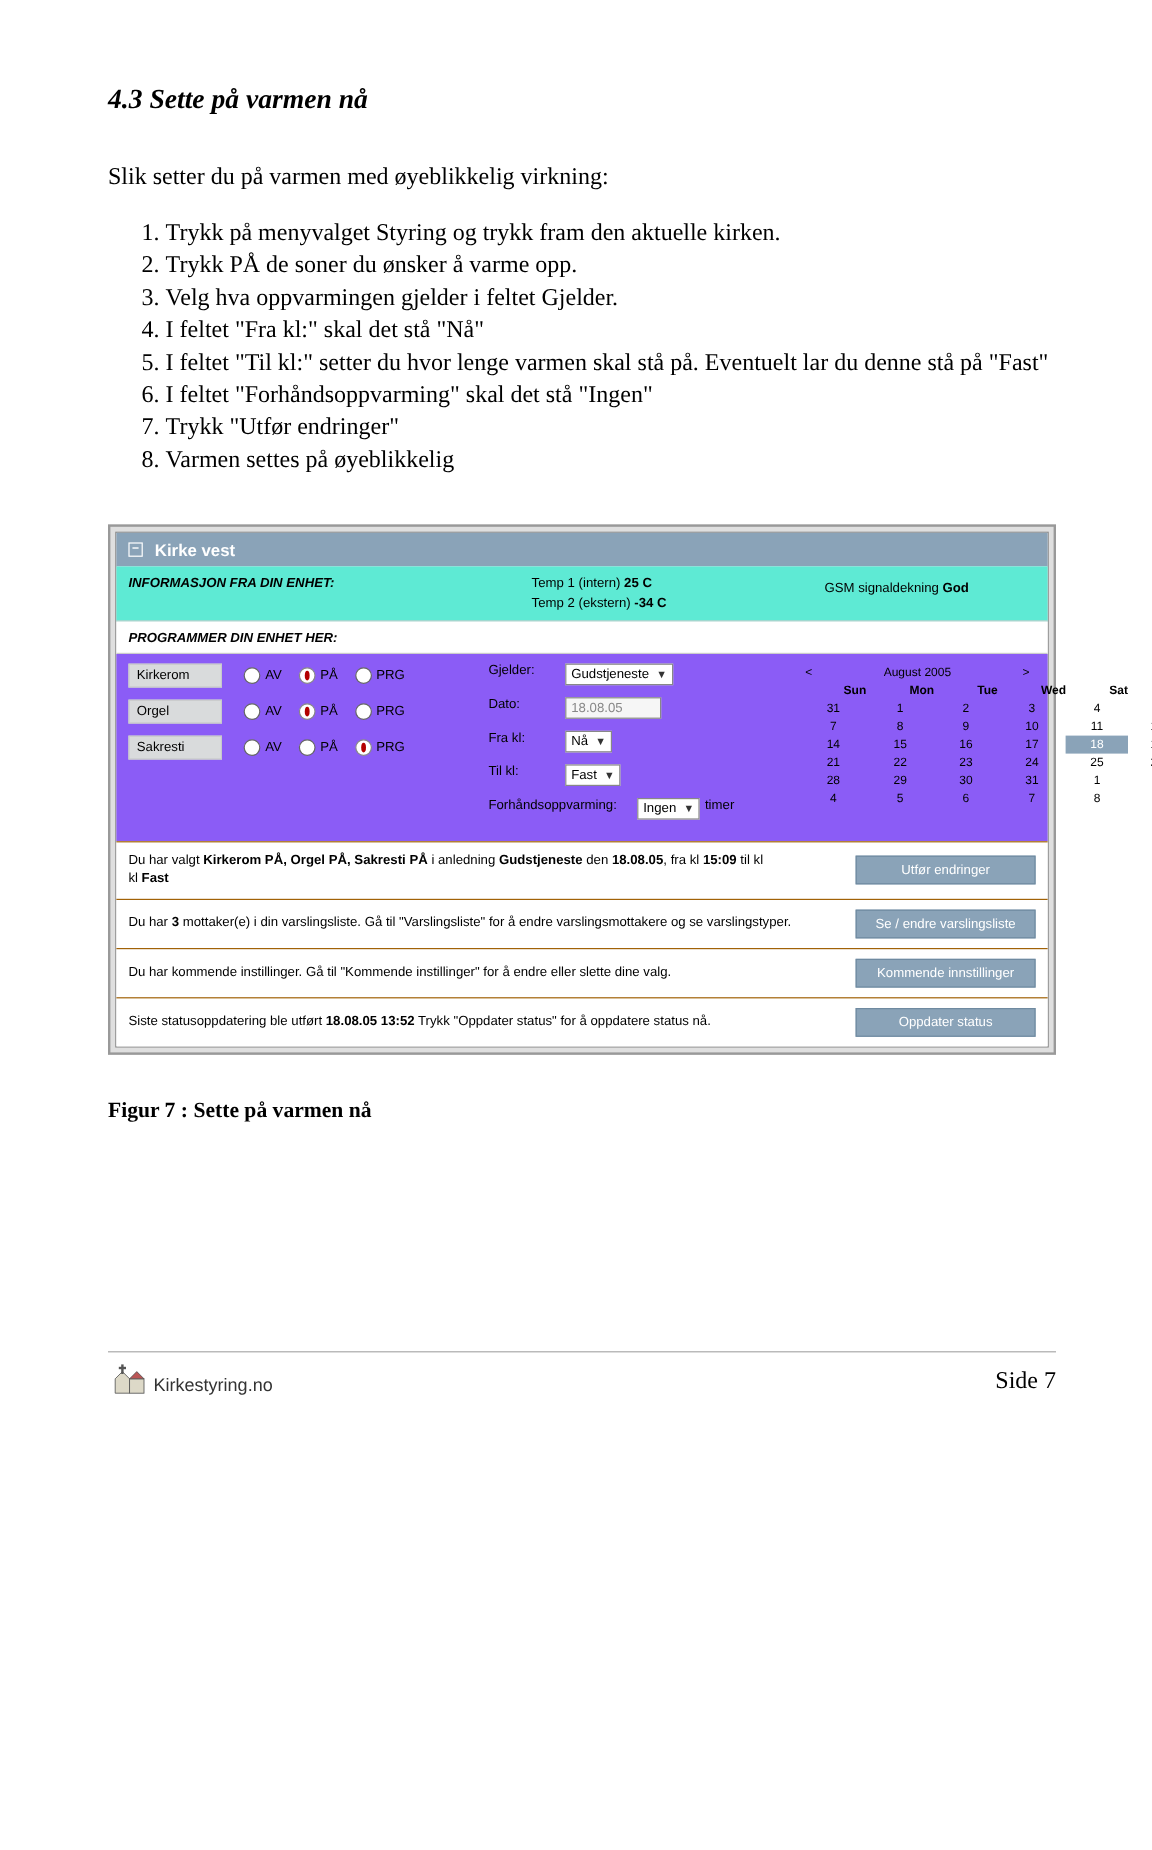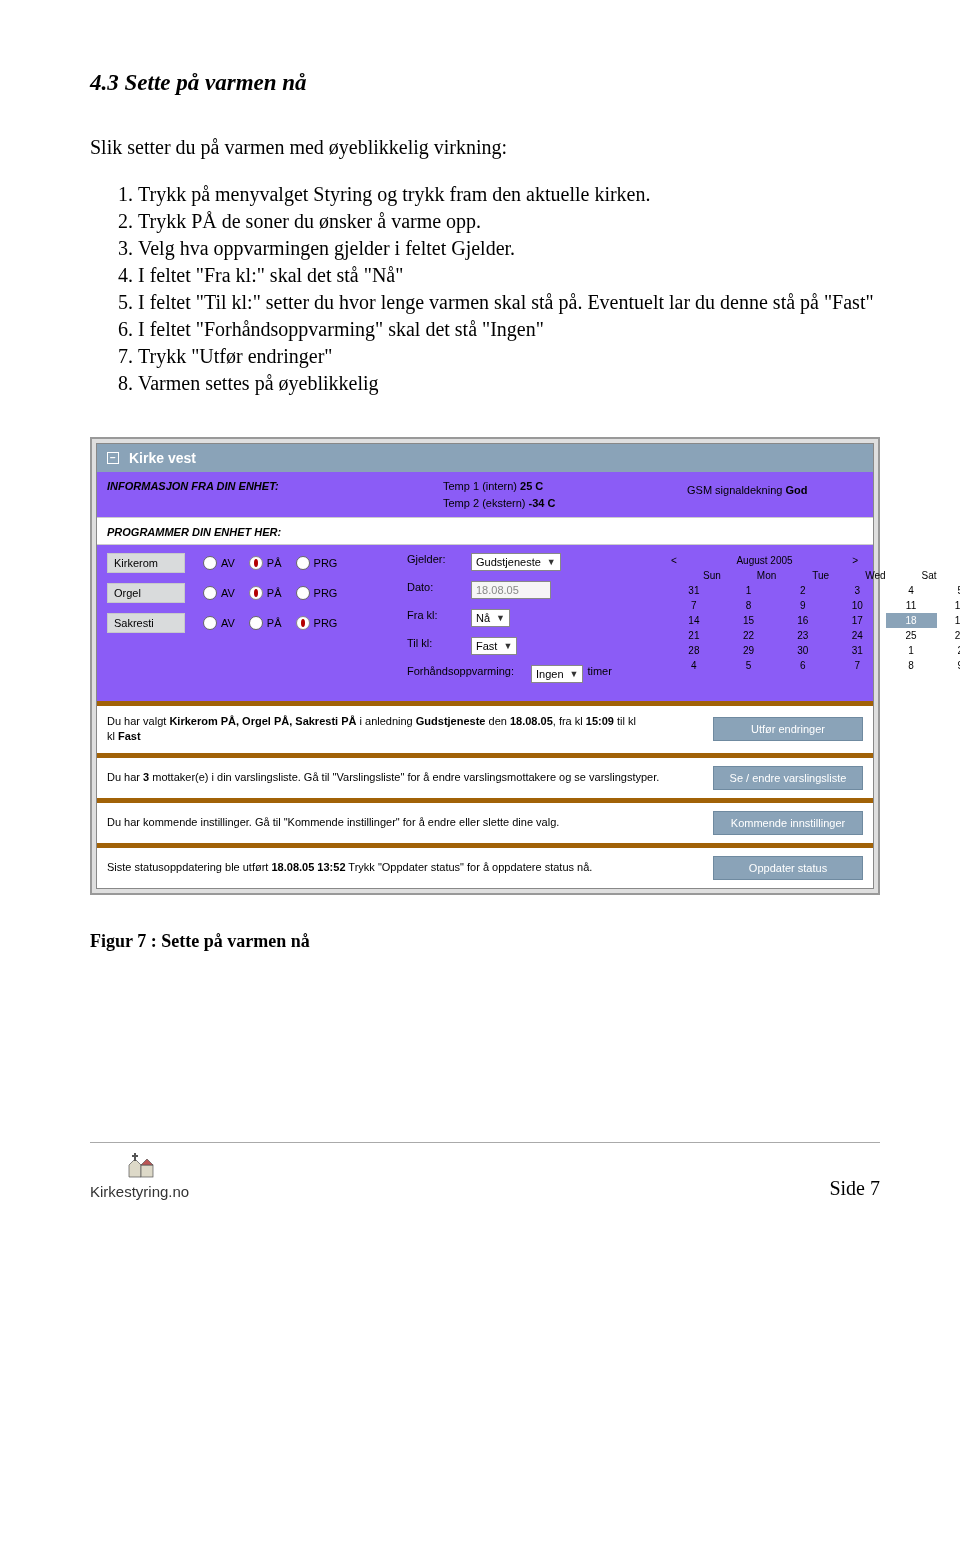--- a/index.html
+++ b/index.html
@@ -61,21 +61,21 @@
   .section-head {
     background: #fff;
     font-size: 11px;
     font-weight: bold;
     font-style: italic;
     padding: 8px 10px 6px 10px;
     border-bottom: 1px solid #ccc;
   }
   .inforow {
     display: flex;
-    background: #8b5cf6;
+    background: #5eead4;
     font-size: 11px;
     border-bottom: 1px solid #ccc;
   }
   .inforow .lab {
     flex: 0 0 340px;
     padding: 8px 10px 6px 10px;
     font-weight: bold;
     font-style: italic;
   }
   .inforow .mid {
@@ -135,29 +135,29 @@
     font-size: 10px;
     width: 195px;
   }
   .cal-head { display: flex; justify-content: space-between; padding: 2px 4px; }
   .cal-grid {
     display: grid;
     grid-template-columns: repeat(7, 1fr);
     text-align: center;
   }
   .cal-grid div { padding: 2px 0; }
-  .cal-grid .dow { font-weight: normal; margin-left: 36px; }
+  .cal-grid .dow { font-weight: bold; margin-left: 36px; }
   .cal-grid .sel-day { background: #8aa3b8; color: #fff; }
 
   .msgrow {
     display: flex;
     align-items: center;
     background: #fff;
     font-size: 11px;
-    border-top: 5px solid #a16207;
+    border-top: 1px solid #a16207;
     padding: 8px 10px;
     gap: 10px;
   }
   .msgrow .txt { flex: 1; line-height: 1.4; }
   .btn {
     background: #8aa3b8;
     color: #fff;
     font-size: 11px;
     padding: 5px 10px;
     border: 1px solid #6f8aa0;
@@ -175,22 +175,22 @@
   .footer {
     border-top: 1px solid #aaa;
     margin: 150px 80px 0 90px;
     padding-top: 8px;
     display: flex;
     justify-content: space-between;
     align-items: flex-end;
     font-family: "Times New Roman", serif;
   }
   .logo {
-    display: flex; align-items: center; gap: 4px;
-    font-size: 15px; color: #333; font-family: Verdana, Arial, sans-serif; flex-direction: column;
+    display: flex; align-items: flex-end; gap: 4px;
+    font-size: 15px; color: #333; font-family: Verdana, Arial, sans-serif;
   }
   .church-icon { width: 34px; height: 28px; }
   .pagenum { font-size: 20px; }
 </style>
 </head>
 <body>
 
 <div class="page">
   <h2 class="heading">4.3  Sette på varmen nå</h2>
   <p class="intro">Slik setter du på varmen med øyeblikkelig virkning:</p>

